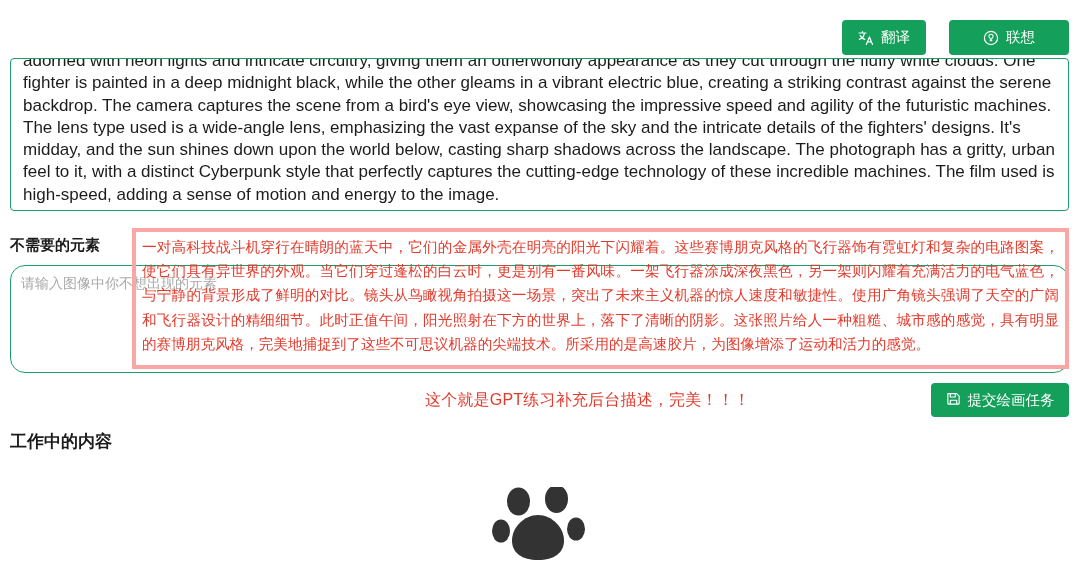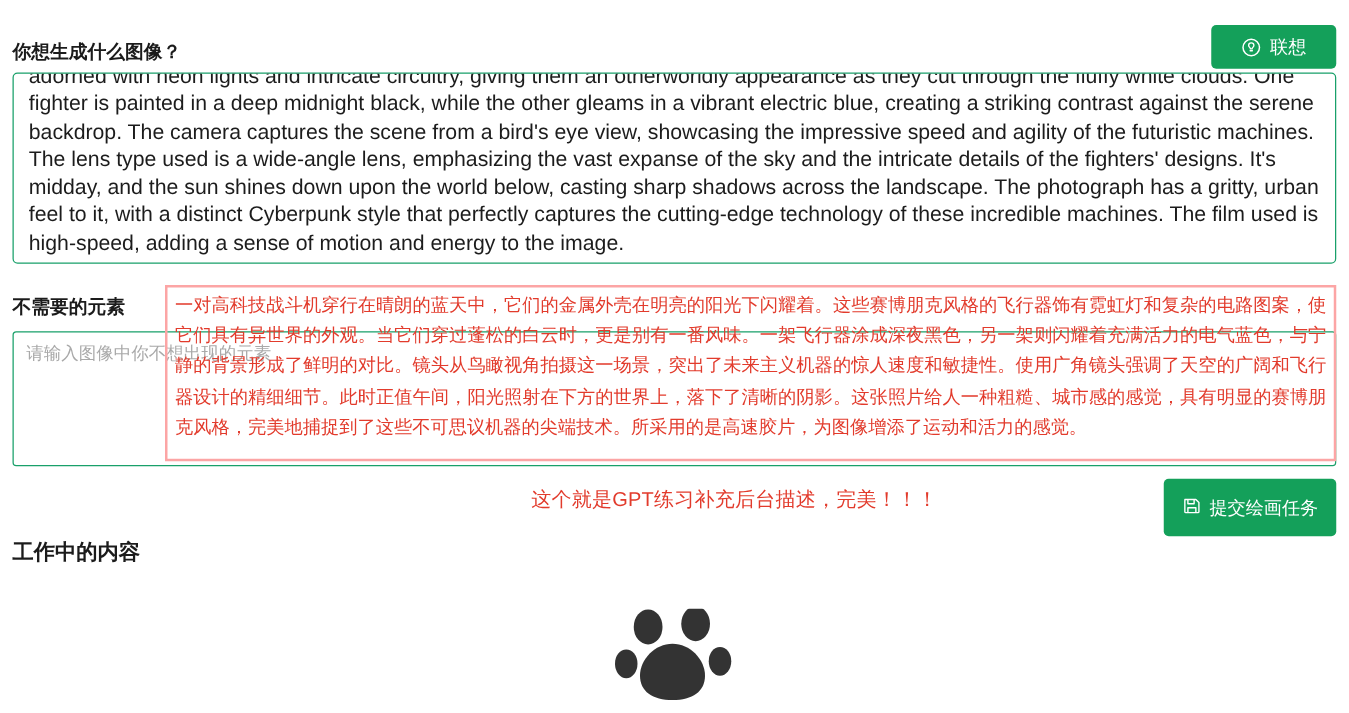--- a/index.html
+++ b/index.html
@@ -42,21 +42,21 @@
     font-size: 14.5px;
     display: flex;
     align-items: center;
     justify-content: center;
     gap: 7px;
     cursor: pointer;
     padding: 0 16px;
     font-family: "Liberation Sans", sans-serif;
   }
   .btn-translate { right: 153px; top: 20px; width: 84px; }
-  .btn-associate { right: 10px; top: 20px; width: 100px; }
+  .btn-associate { right: 10px; top: 20px; width: 120px; }
   .btn svg { display: block; }
 
   
   .desc-box {
     position: absolute;
     left: 10px;
     top: 58px;
     width: 1059px;
     height: 153px;
     border: 1px solid #19a06a;
@@ -86,38 +86,38 @@
     color: #1b1b1b;
     text-align: center;
   }
   .unwanted-box {
     position: absolute;
     left: 10px;
     top: 265px;
     width: 1059px;
     height: 108px;
     border: 1px solid #19a06a;
-    border-radius: 3px;
+    border-radius: 15px;
     background: #fff;
     padding: 8px 10px;
   }
   .unwanted-placeholder {
     font-size: 14px;
     color: #a9a9a9;
     font-family: "Liberation Sans", sans-serif;
   }
 
   
   .red-overlay {
     position: absolute;
     left: 132px;
     top: 228px;
     width: 937px;
     height: 141px;
-    border: 2px solid #fca5a5;
+    border: 4px solid #fca5a5;
     background: transparent;
     padding: 3px 6px 4px 6px;
     pointer-events: none;
   }
   .red-overlay p {
     margin: 0;
     font-size: 14.6px;
     line-height: 24.2px;
     color: #e23b2c;
     font-family: "Liberation Sans", sans-serif;
@@ -134,21 +134,21 @@
     font-size: 16px;
     color: #e23b2c;
     letter-spacing: 0.2px;
     margin-left: 48px;
   }
   .btn-submit {
     position: absolute;
     right: 10px;
     top: 383px;
     width: 138px;
-    height: 46px;
+    height: 34px;
     border-radius: 4px;
     background: #14a05a;
     color: #fff;
     border: none;
     font-size: 14.5px;
     display: flex;
     align-items: center;
     justify-content: center;
     gap: 7px;
     cursor: pointer;
@@ -171,22 +171,30 @@
     display: flex;
     justify-content: center;
   }
 </style>
 </head>
 <body>
 
 <div class="page">
 
   <div class="header-row">
-    <div class="prompt-label">你想生成什么图像？</div>
-
+
+    <button class="btn btn-translate">
+      <span>
+        <svg width="16" height="16" viewBox="0 0 16 16" fill="none" xmlns="http://www.w3.org/2000/svg">
+          <path d="M1 3h7M4.5 1.5v1.5M6.3 3c0 3-2 5.2-5 6.4M2.2 5.6c1 1.9 2.7 3.2 4.6 3.8" stroke="#fff" stroke-width="1.2" stroke-linecap="round" stroke-linejoin="round"></path>
+          <path d="M8.3 14.5l3.1-7.6 3.1 7.6M9.6 11.8h3.7" stroke="#fff" stroke-width="1.2" stroke-linecap="round" stroke-linejoin="round"></path>
+        </svg>
+      </span>
+      <span>翻译</span>
+    </button>
 
     <button class="btn btn-associate">
       <span>
         <svg width="16" height="16" viewBox="0 0 16 16" fill="none" xmlns="http://www.w3.org/2000/svg">
           <circle cx="8" cy="8" r="6.6" stroke="#fff" stroke-width="1.2"></circle>
           <path d="M8 4.3c-1.2 0-2.1.9-2.1 2 0 .8.5 1.3 1 1.8.3.3.4.6.4 1h1.4c0-.4.1-.7.4-1 .5-.5 1-1 1-1.8 0-1.1-.9-2-2.1-2z" stroke="#fff" stroke-width="1.1" stroke-linejoin="round"></path>
           <path d="M7.1 10.6h1.8" stroke="#fff" stroke-width="1.1" stroke-linecap="round"></path>
         </svg>
       </span>
       <span>联想</span>

